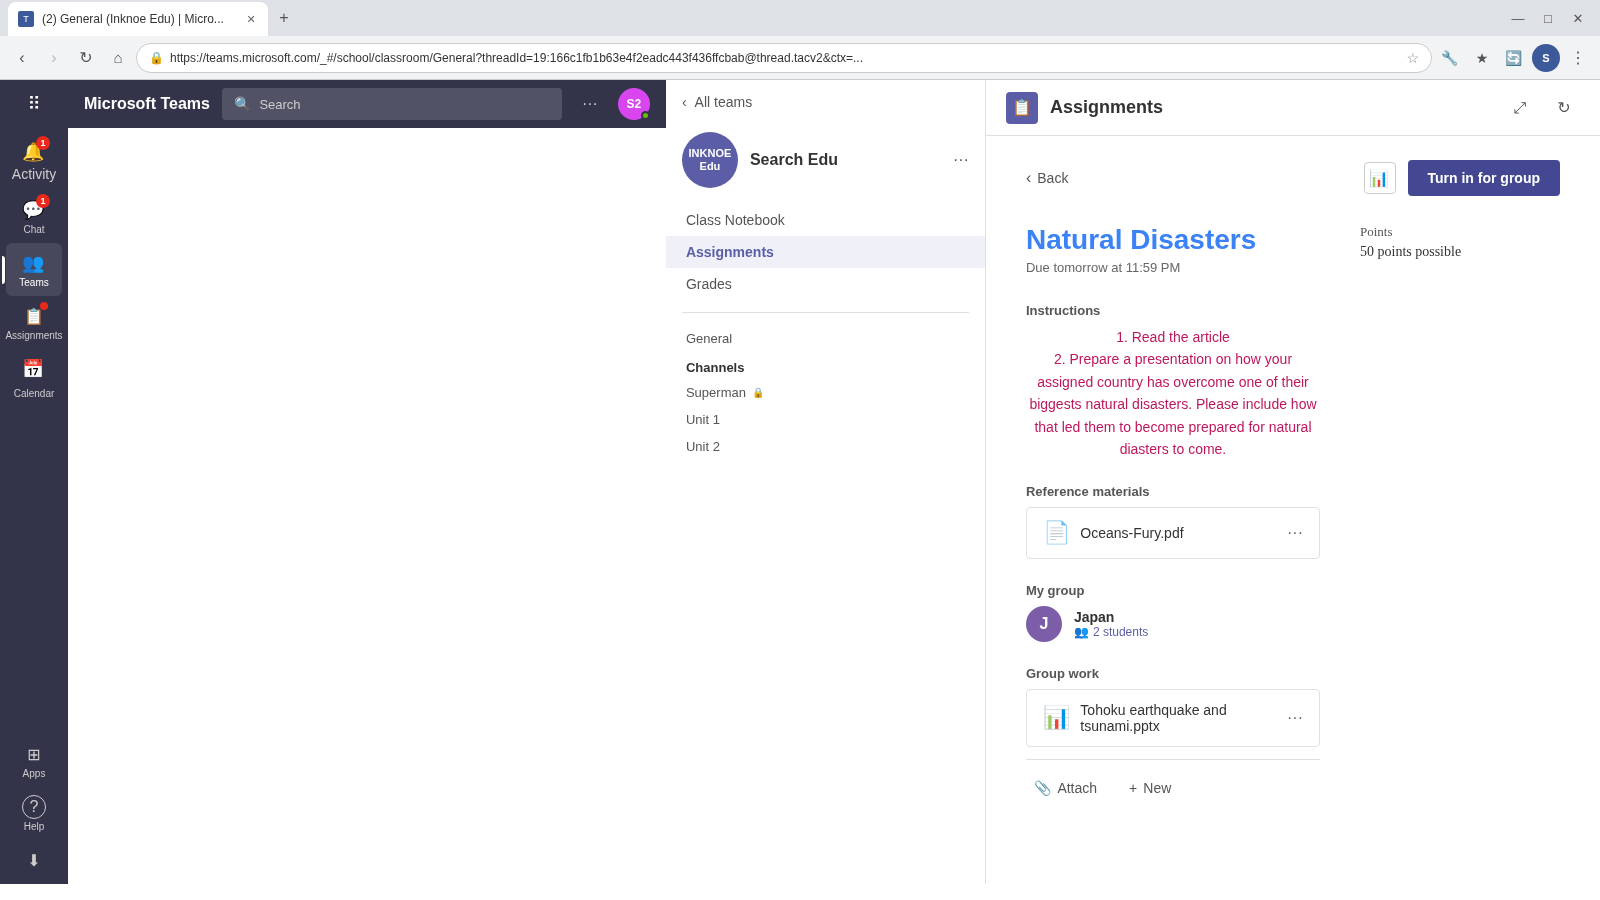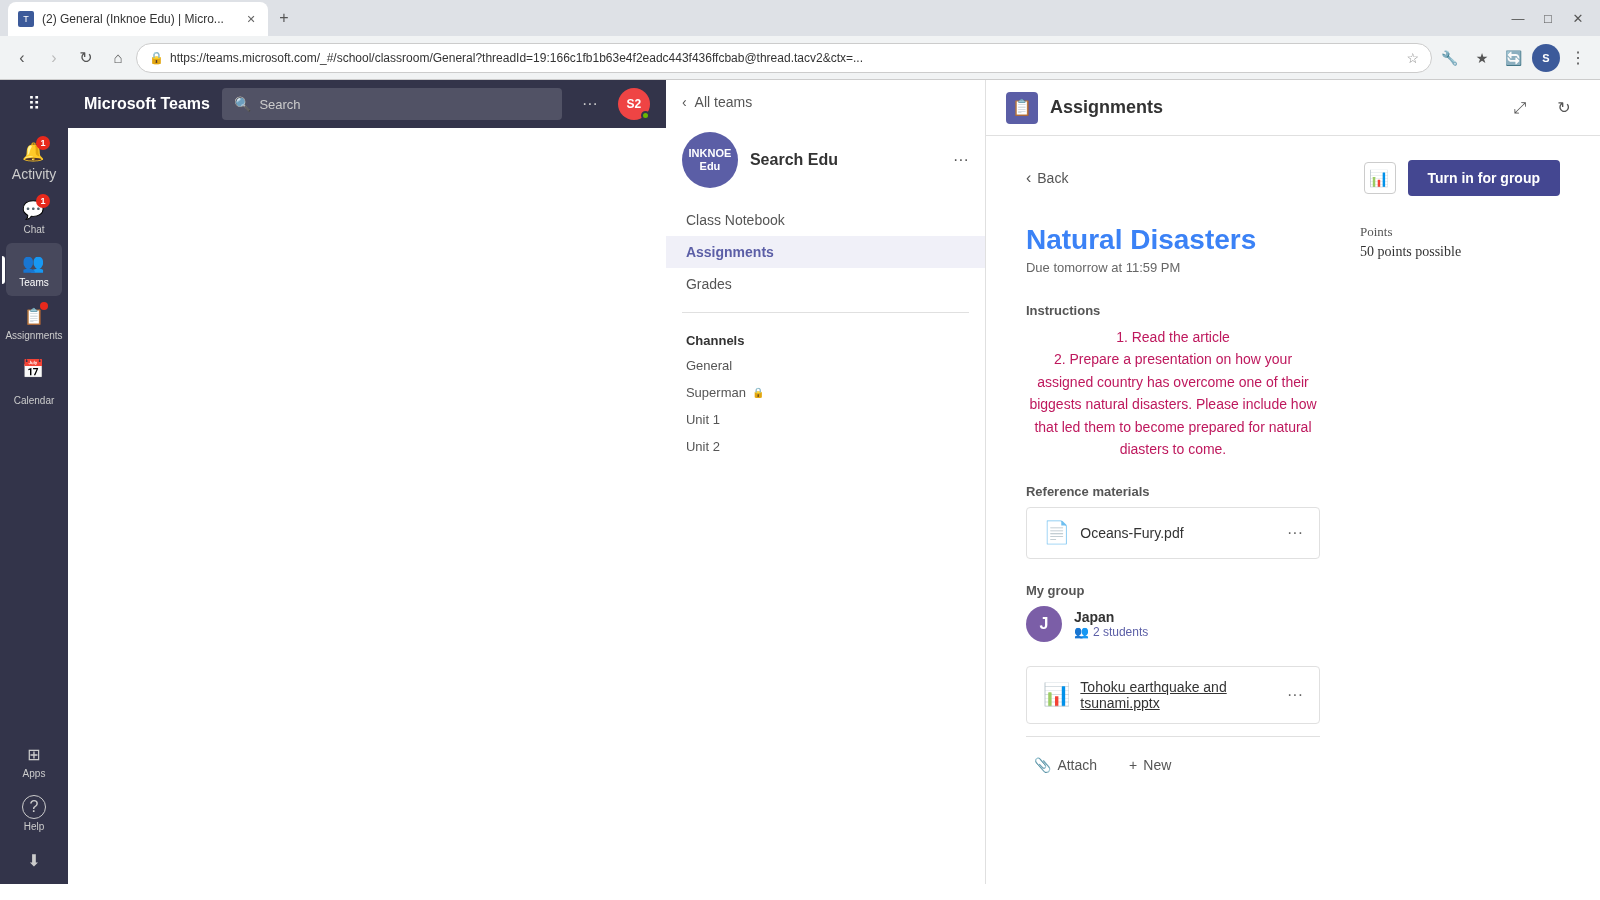--- a/index.html
+++ b/index.html
@@ -84,21 +84,21 @@
       <div style="width:56px;display:flex;flex-direction:column;align-items:center;padding:8px 4px;cursor:pointer;border-radius:6px;position:relative;color:#ccc;">
         <div style="width:24px;height:24px;display:flex;align-items:center;justify-content:center;font-size:16px;position:relative;">
           📋
           <span style="position:absolute;top:-2px;right:-2px;width:8px;height:8px;background:#e8291c;border-radius:50%;"></span>
         </div>
         <span style="font-size:10px;margin-top:2px;text-align:center;">Assignments</span>
       </div>
 
       <div style="width:56px;display:flex;flex-direction:column;align-items:center;padding:8px 4px;cursor:pointer;border-radius:6px;position:relative;color:#ccc;">
         <div style="width:24px;height:24px;display:flex;align-items:center;justify-content:center;font-size:18px;">📅</div>
-        <span style="font-size:10px;margin-top:14px;text-align:center;">Calendar</span>
+        <span style="font-size:10px;margin-top:7px;text-align:center;">Calendar</span>
       </div>
 
       <div style="flex:1;"></div>
 
       <div style="width:56px;display:flex;flex-direction:column;align-items:center;padding:8px 4px;cursor:pointer;border-radius:6px;position:relative;color:#ccc;">
         <div style="width:24px;height:24px;display:flex;align-items:center;justify-content:center;font-size:16px;">⊞</div>
         <span style="font-size:10px;margin-top:2px;text-align:center;">Apps</span>
       </div>
 
       <div style="width:56px;display:flex;flex-direction:column;align-items:center;padding:8px 4px;cursor:pointer;border-radius:6px;position:relative;color:#ccc;">
@@ -114,21 +114,21 @@
 
   <div style="flex:1;display:flex;">
 
     <div style="background:#33344a;height:48px;display:flex;align-items:center;padding:0 16px;gap:12px;">
       <span style="color:#fff;font-size:16px;font-weight:600;flex:1;">Microsoft Teams</span>
       <div style="background:rgba(255,255,255,0.15);border:none;border-radius:4px;height:32px;width:340px;display:flex;align-items:center;padding:0 12px;gap:8px;cursor:text;">
         <span style="color:#ccc;font-size:14px;">🔍</span>
         <span style="color:#ccc;font-size:13px;">Search</span>
       </div>
       <div style="color:#ccc;cursor:pointer;font-size:16px;padding:4px 8px;">···</div>
-      <div style="width:32px;height:32px;border-radius:50%;background:#ef4444;display:flex;align-items:center;justify-content:center;color:#fff;font-size:12px;font-weight:bold;cursor:pointer;position:relative;">
+      <div style="width:32px;height:32px;border-radius:50%;background:#d946ef;display:flex;align-items:center;justify-content:center;color:#fff;font-size:12px;font-weight:bold;cursor:pointer;position:relative;">
         <span>S2</span>
         <div style="position:absolute;bottom:0;right:0;width:9px;height:9px;background:#6bb700;border-radius:50%;border:2px solid #33344a;"></div>
       </div>
     </div>
 
     <div style="flex:1;display:flex;overflow:hidden;">
 
       <div style="width:320px;background:#fff;border-right:1px solid #e0e0e0;display:flex;flex-direction:column;overflow-y:auto;">
 
         <div style="display:flex;align-items:center;gap:8px;padding:14px 16px;cursor:pointer;color:#555;">
@@ -152,24 +152,24 @@
             <span>Assignments</span>
           </div>
           <div style="padding:8px 20px;font-size:14px;color:#555;cursor:pointer;">
             <span>Grades</span>
           </div>
         </div>
 
         <div style="height:1px;background:#e0e0e0;margin:4px 16px;"></div>
 
         <div style="padding:8px 0;">
-          <div style="padding:8px 20px 4px;font-size:13px;font-weight:600;color:#333;">Channels</div>
           <div style="padding:6px 20px;font-size:13px;color:#555;cursor:pointer;display:flex;align-items:center;gap:6px;">
             <span>General</span>
           </div>
+          <div style="padding:8px 20px 4px;font-size:13px;font-weight:600;color:#333;">Channels</div>
           <div style="padding:6px 20px;font-size:13px;color:#555;cursor:pointer;display:flex;align-items:center;gap:6px;">
             <span>Superman</span>
             <span style="font-size:10px;color:#999;">🔒</span>
           </div>
           <div style="padding:6px 20px;font-size:13px;color:#555;cursor:pointer;">
             <span>Unit 1</span>
           </div>
           <div style="padding:6px 20px;font-size:13px;color:#555;cursor:pointer;">
             <span>Unit 2</span>
           </div>
@@ -230,23 +230,24 @@
                     <span style="font-size:14px;font-weight:600;color:#333;">Japan</span>
                     <span style="font-size:12px;color:#5b5ea6;display:flex;align-items:center;gap:4px;">
                       <span>👥</span>
                       <span>2 students</span>
                     </span>
                   </div>
                 </div>
               </div>
 
               <div>
+                <div style="font-size:13px;font-weight:600;color:#555;margin-bottom:8px;">Group work</div>
                 <div style="border:1px solid #e0e0e0;border-radius:4px;padding:12px 16px;display:flex;align-items:center;gap:10px;background:#fff;cursor:pointer;">
                   <span style="font-size:22px;color:#c55a11;">📊</span>
-                  <span style="flex:1;font-size:14px;color:#333;text-decoration:underline;">Tohoku earthquake and tsunami.pptx</span>
+                  <span style="flex:1;font-size:14px;color:#333;">Tohoku earthquake and tsunami.pptx</span>
                   <span style="color:#666;cursor:pointer;font-size:16px;">···</span>
                 </div>
 
                 <div style="display:flex;align-items:center;gap:16px;padding:16px 0;border-top:1px solid #e0e0e0;margin-top:12px;">
                   <div style="display:flex;align-items:center;gap:6px;color:#555;font-size:14px;cursor:pointer;padding:4px 8px;border-radius:4px;">
                     <span>📎</span>
                     <span>Attach</span>
                   </div>
                   <div style="display:flex;align-items:center;gap:6px;color:#555;font-size:14px;cursor:pointer;padding:4px 8px;border-radius:4px;">
                     <span>+</span>

